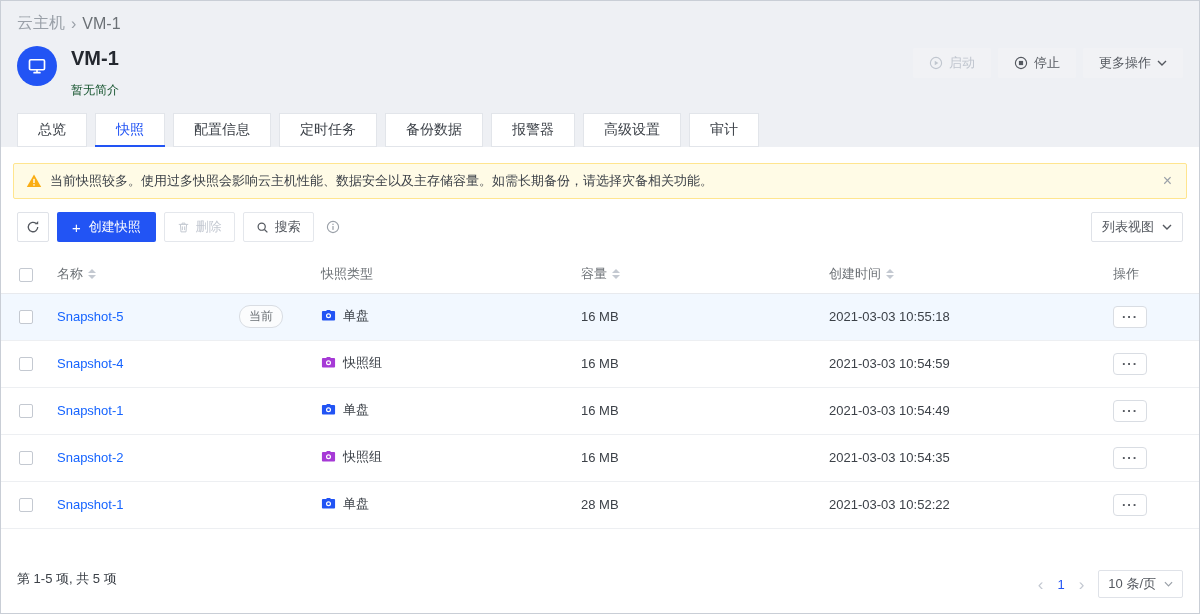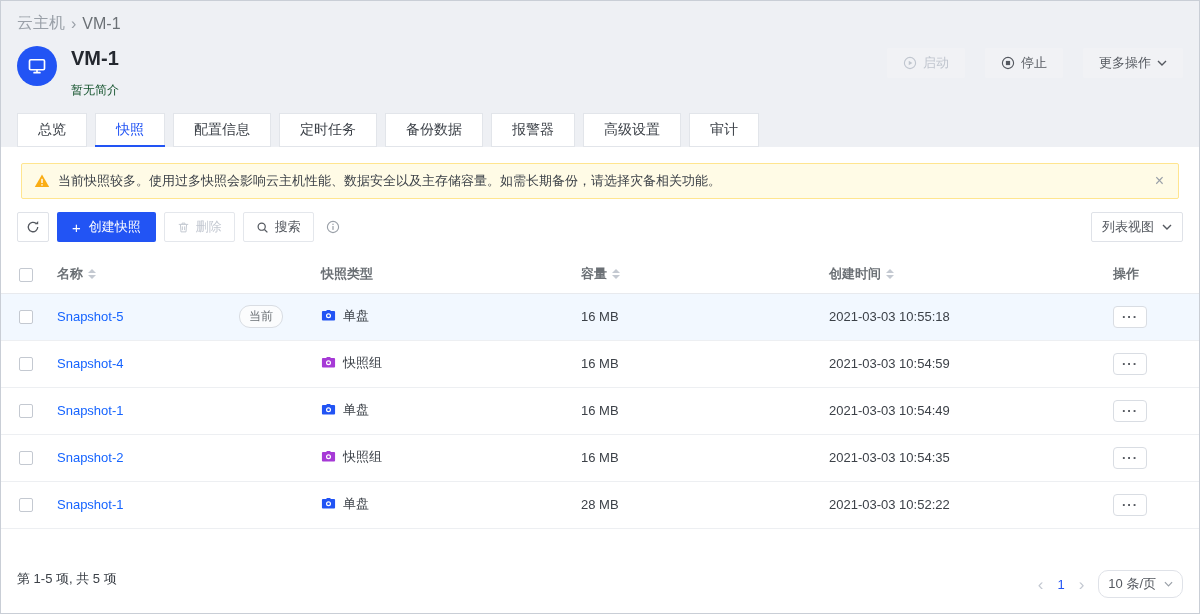--- a/index.html
+++ b/index.html
@@ -11,51 +11,51 @@
   .breadcrumb{padding:12px 16px 2px;font-size:16px;color:#9aa0a8;display:flex;gap:6px;align-items:center}
   .breadcrumb .crumb-link{cursor:pointer}
   .breadcrumb .crumb-current{color:#6b7075}
 
   
   .page-header{display:flex;align-items:flex-start;padding:10px 16px 14px}
   .vm-icon{width:40px;height:40px;border-radius:50%;background:#2254f4;display:flex;align-items:center;justify-content:center;flex:none}
   .header-text{margin-left:14px}
   .title{font-size:20px;font-weight:700;color:#24282f;line-height:24px}
   .subtitle{font-size:12px;color:#14532d;margin-top:12px}
-  .header-actions{margin-left:auto;display:flex;gap:20px;padding-top:2px}
+  .header-actions{margin-left:auto;display:flex;gap:7px;padding-top:2px}
   .hbtn{height:30px;padding:0 16px;background:#f1f2f5;border:none;border-radius:2px;font-size:13px;color:#54585f;display:inline-flex;align-items:center;gap:6px;cursor:pointer}
   .hbtn.disabled{color:#c0c6cf}
 
   
   .tabs{display:flex;padding:0 16px;gap:8px}
   .tab{background:#fff;border:1px solid #e2e5ea;padding:0 20px;height:34px;display:flex;align-items:center;font-size:14px;color:#3c4148;cursor:pointer;position:relative}
   .tab.active{color:#2254f4;border-bottom-color:#fff}
   .tab.active::after{content:"";position:absolute;left:-1px;right:-1px;bottom:-1px;height:2px;background:#2254f4}
 
   
   .panel{background:#fff;flex:1;display:flex;flex-direction:column;overflow:hidden}
 
   
-  .alert{margin:16px 20px 0;background:#fffbe6;border:1px solid #ffe58f;border-radius:2px;display:flex;align-items:center;padding:8px 12px;font-size:13px;color:#3c4148;gap:8px}
+  .alert{margin:16px 12px 0;background:#fffbe6;border:1px solid #ffe58f;border-radius:2px;display:flex;align-items:center;padding:8px 12px;font-size:13px;color:#3c4148;gap:8px}
   .alert-close{margin-left:auto;color:#9aa0a8;font-size:16px;line-height:1;cursor:pointer;padding:0 2px}
 
   
   .toolbar{display:flex;align-items:center;gap:8px;padding:13px 16px}
   .btn{height:30px;border-radius:2px;font-size:13px;display:inline-flex;align-items:center;gap:6px;cursor:pointer;background:#fff}
   .btn-icon{width:32px;justify-content:center;border:1px solid #dfe2e8;color:#54585f}
   .btn-primary{background:#2254f4;color:#fff;border:none;padding:0 15px}
   .btn-primary .plus{font-size:15px;font-weight:400;margin-right:2px}
   .btn-plain{border:1px solid #e4e7ec;color:#54585f;padding:0 12px}
   .btn-plain.disabled{color:#c3c8d1;cursor:default}
   .info-wrap{margin-left:4px;display:flex;align-items:center}
   .view-select{margin-left:auto;height:30px;border:1px solid #dfe2e8;border-radius:2px;background:#fff;display:inline-flex;align-items:center;gap:8px;padding:0 10px;font-size:13px;color:#54585f;cursor:pointer}
 
   
   table{width:100%;border-collapse:collapse;font-size:13px;table-layout:fixed}
-  th{font-weight:700;color:#6b7075;text-align:left;height:38px;border-bottom:1px solid #e8eaee;padding:0 8px}
+  th{font-weight:400;color:#6b7075;text-align:left;height:38px;border-bottom:1px solid #e8eaee;padding:0 8px}
   td{height:47px;border-bottom:1px solid #edeff2;color:#3c4148;padding:0 8px}
   tr.selected td{background:#f2f8ff}
   .col-check{padding-left:18px}
   .checkbox{display:inline-block;width:14px;height:14px;border:1px solid #c4c9d1;border-radius:2px;background:#fff;vertical-align:middle;cursor:pointer}
   .th-inner{display:inline-flex;align-items:center;cursor:pointer}
   .sorter{display:inline-flex;flex-direction:column;margin-left:5px;gap:2px}
   .sorter i{width:0;height:0;border-left:4px solid transparent;border-right:4px solid transparent;display:block}
   .sorter .up{border-bottom:4px solid #c4c9d1}
   .sorter .down{border-top:4px solid #c4c9d1}
   .name-cell{display:flex;align-items:center}
@@ -64,21 +64,21 @@
   .type-cell{display:inline-flex;align-items:center;gap:7px}
   .cam{display:inline-flex;color:#2254f4}
   .cam.purple{color:#a63ad6}
   .more-btn{width:34px;height:22px;border:1px solid #d9dde3;border-radius:4px;background:#fff;color:#54585f;font-size:13px;font-weight:700;letter-spacing:1px;cursor:pointer;display:inline-flex;align-items:center;justify-content:center;line-height:1}
 
   
   .footer{margin-top:auto;display:flex;align-items:flex-start;padding:15px 16px;font-size:13px;color:#3c4148}
   .pager{margin-left:auto;display:flex;align-items:center;gap:14px}
   .page-arrow{color:#c3c8d1;font-size:17px;line-height:1;cursor:pointer}
   .page-num{color:#2254f4;cursor:pointer}
-  .page-size{border:1px solid #dfe2e8;height:28px;padding:0 9px;display:inline-flex;align-items:center;gap:8px;color:#54585f;border-radius:10px;background:#fff;cursor:pointer;font-size:13px}
+  .page-size{border:1px solid #dfe2e8;height:28px;padding:0 9px;display:inline-flex;align-items:center;gap:8px;color:#54585f;border-radius:2px;background:#fff;cursor:pointer;font-size:13px}
   svg{display:block}
 </style>
 </head>
 <body>
 
 <div class="page">
 
   <div class="breadcrumb">
     <span class="crumb-link">云主机</span>
     <span>›</span>

